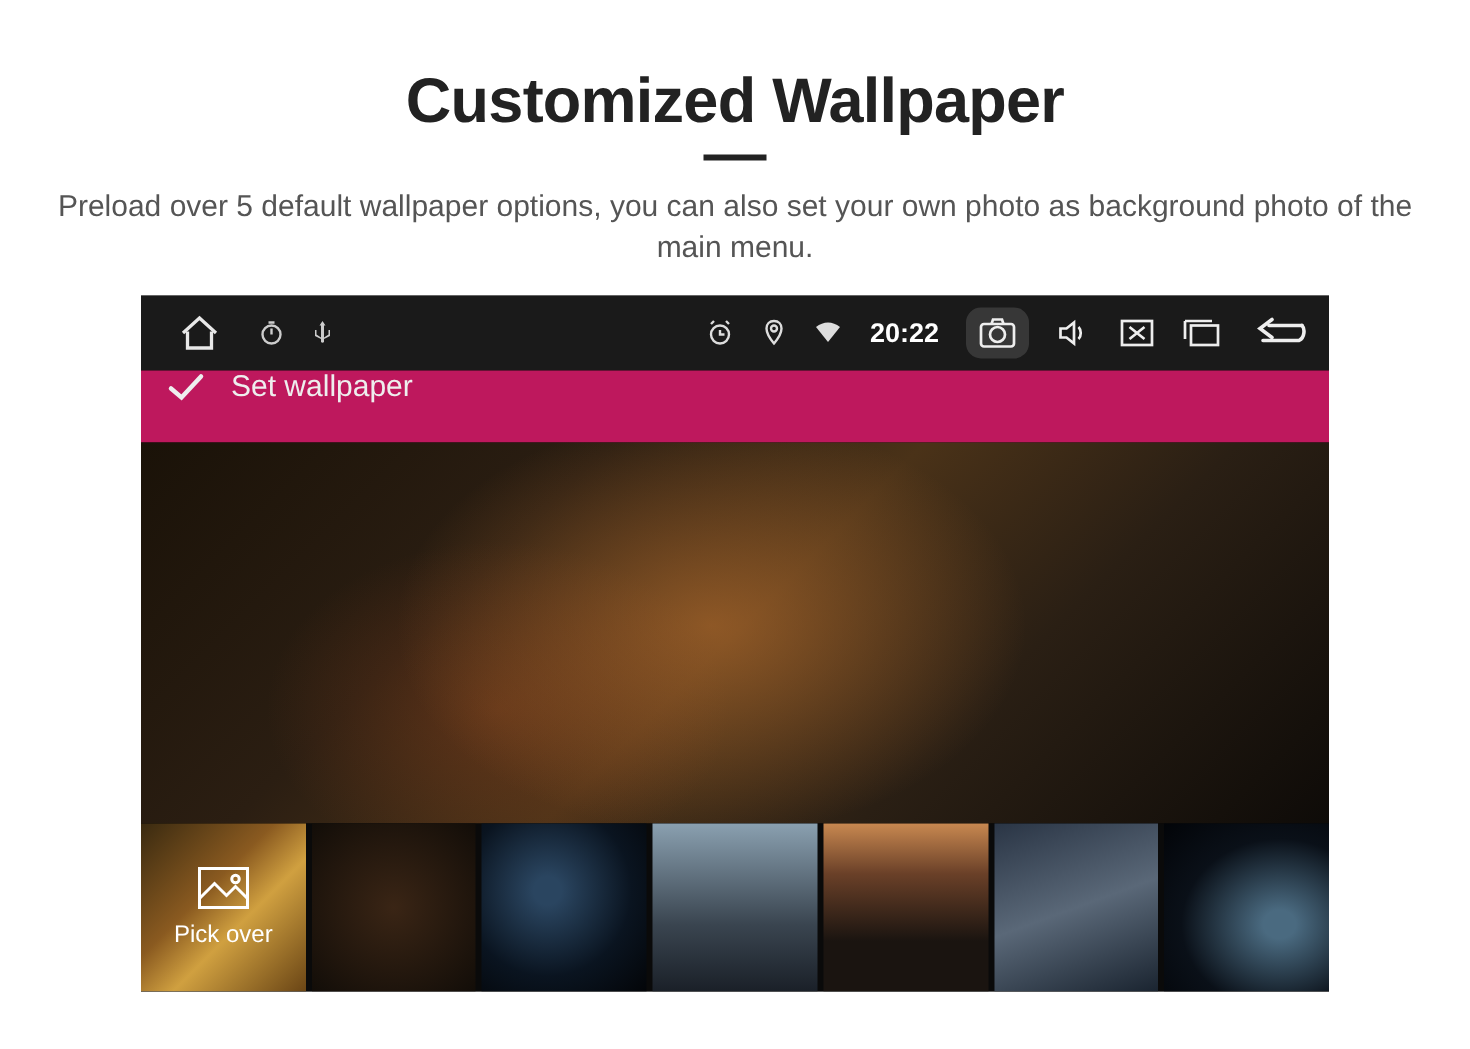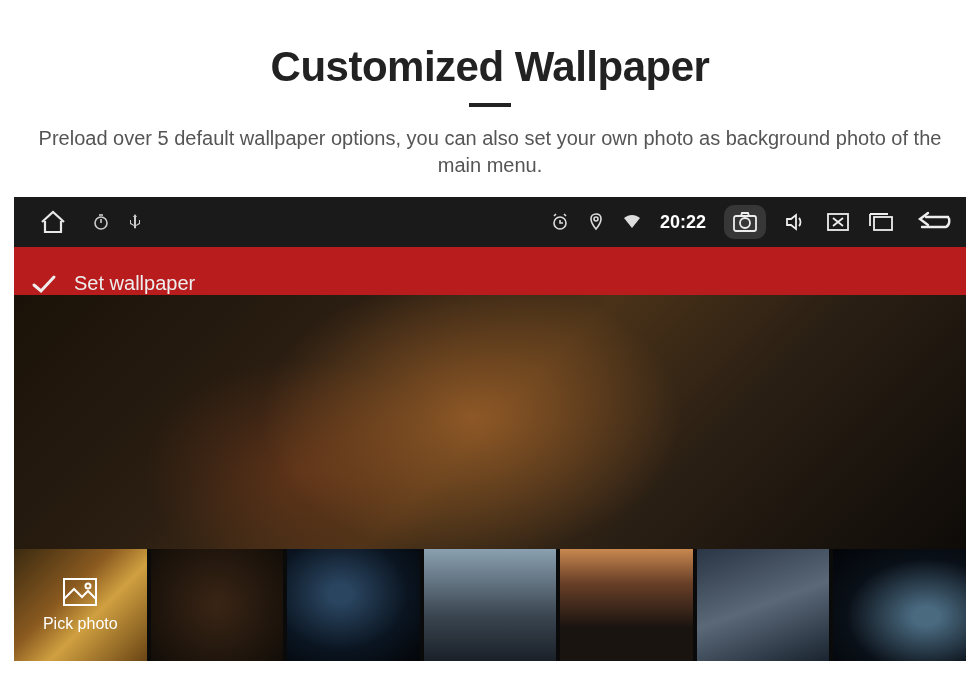--- a/index.html
+++ b/index.html
@@ -27,21 +27,21 @@
 .page-subtitle {
   text-align: center;
   font-size: 20px;
   color: #555;
   line-height: 1.35;
   max-width: 910px;
   margin: 0 auto 18px;
   font-weight: 400;
 }
 .device {
-  width: 952px;
+  width: 792px;
   height: 464px;
   margin: 0 auto;
   background: #000;
   position: relative;
   overflow: hidden;
 }
 .statusbar {
   height: 50px;
   background: #1a1a1a;
   display: flex;
@@ -55,23 +55,23 @@
 .statusbar .right-cluster { display: flex; align-items: center; gap: 18px; }
 .statusbar .back-icon { margin-left: 18px; }
 .clock-text { font-size: 18px; font-weight: 600; color: #fff; }
 .icon-btn.highlighted {
   background: rgba(80,80,80,0.55);
   border-radius: 10px;
   padding: 6px 8px;
 }
 .titlebar {
   height: 48px;
-  background: #b91c1c;
-  display: flex;
-  align-items: flex-end;
+  background: #be185d;
+  display: flex;
+  align-items: flex-start;
   padding: 0 16px;
   gap: 16px;
   color: #eee;
   font-size: 20px;
 }
 .preview {
   height: 254px;
   background:
     radial-gradient(ellipse 300px 200px at 48% 48%, rgba(200,120,50,0.55), rgba(0,0,0,0) 70%),
     radial-gradient(ellipse 220px 160px at 30% 70%, rgba(150,70,30,0.4), rgba(0,0,0,0) 70%),
@@ -206,21 +206,21 @@
 
   <div class="thumbstrip">
     <div class="thumb pick">
       <span class="pic-icon">
         <svg width="36" height="30" viewBox="0 0 36 30" fill="none" stroke="#fff" stroke-width="2">
           <rect x="2" y="2" width="32" height="26"></rect>
           <path d="M2 22 L12 12 L20 20 L26 14 L34 22"></path>
           <circle cx="26" cy="9" r="2.5"></circle>
         </svg>
       </span>
-      <span>Pick photo</span>
+      <span>Pick over</span>
     </div>
     <div class="thumb dark1"></div>
     <div class="thumb nebula"></div>
     <div class="thumb light"></div>
     <div class="thumb sunset"></div>
     <div class="thumb wave"></div>
     <div class="thumb space"></div>
   </div>
 
 </div>

